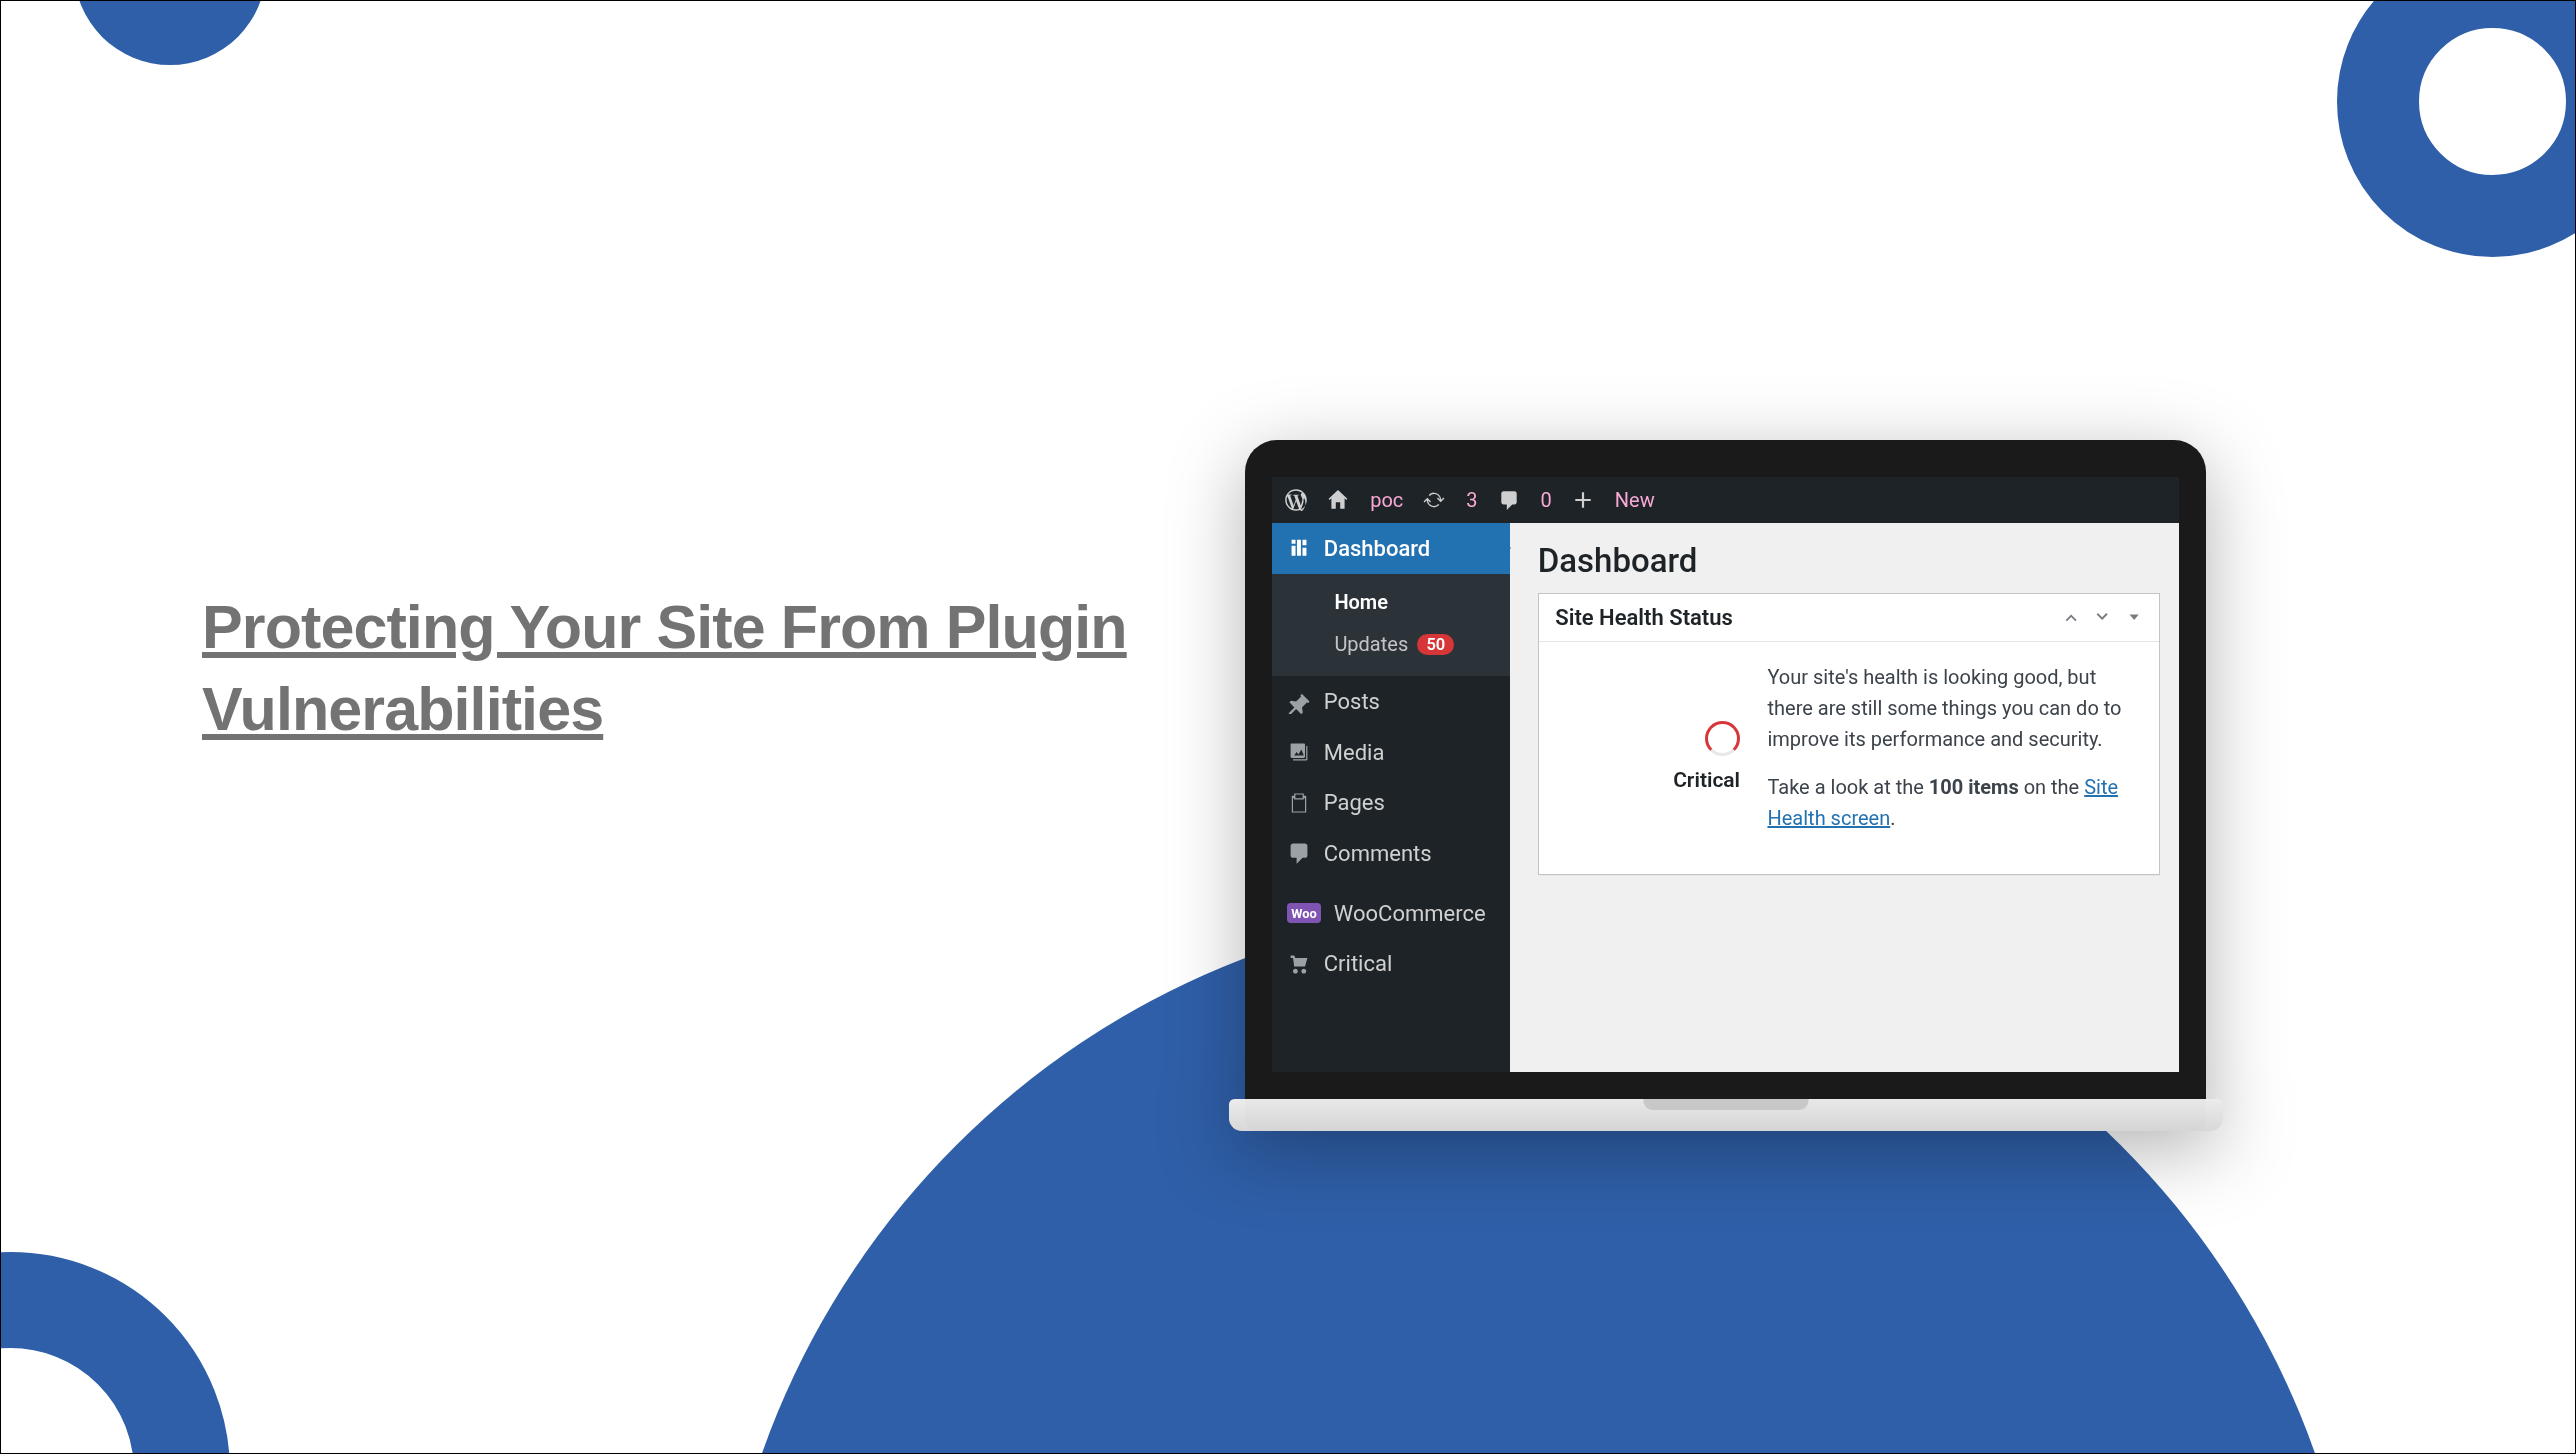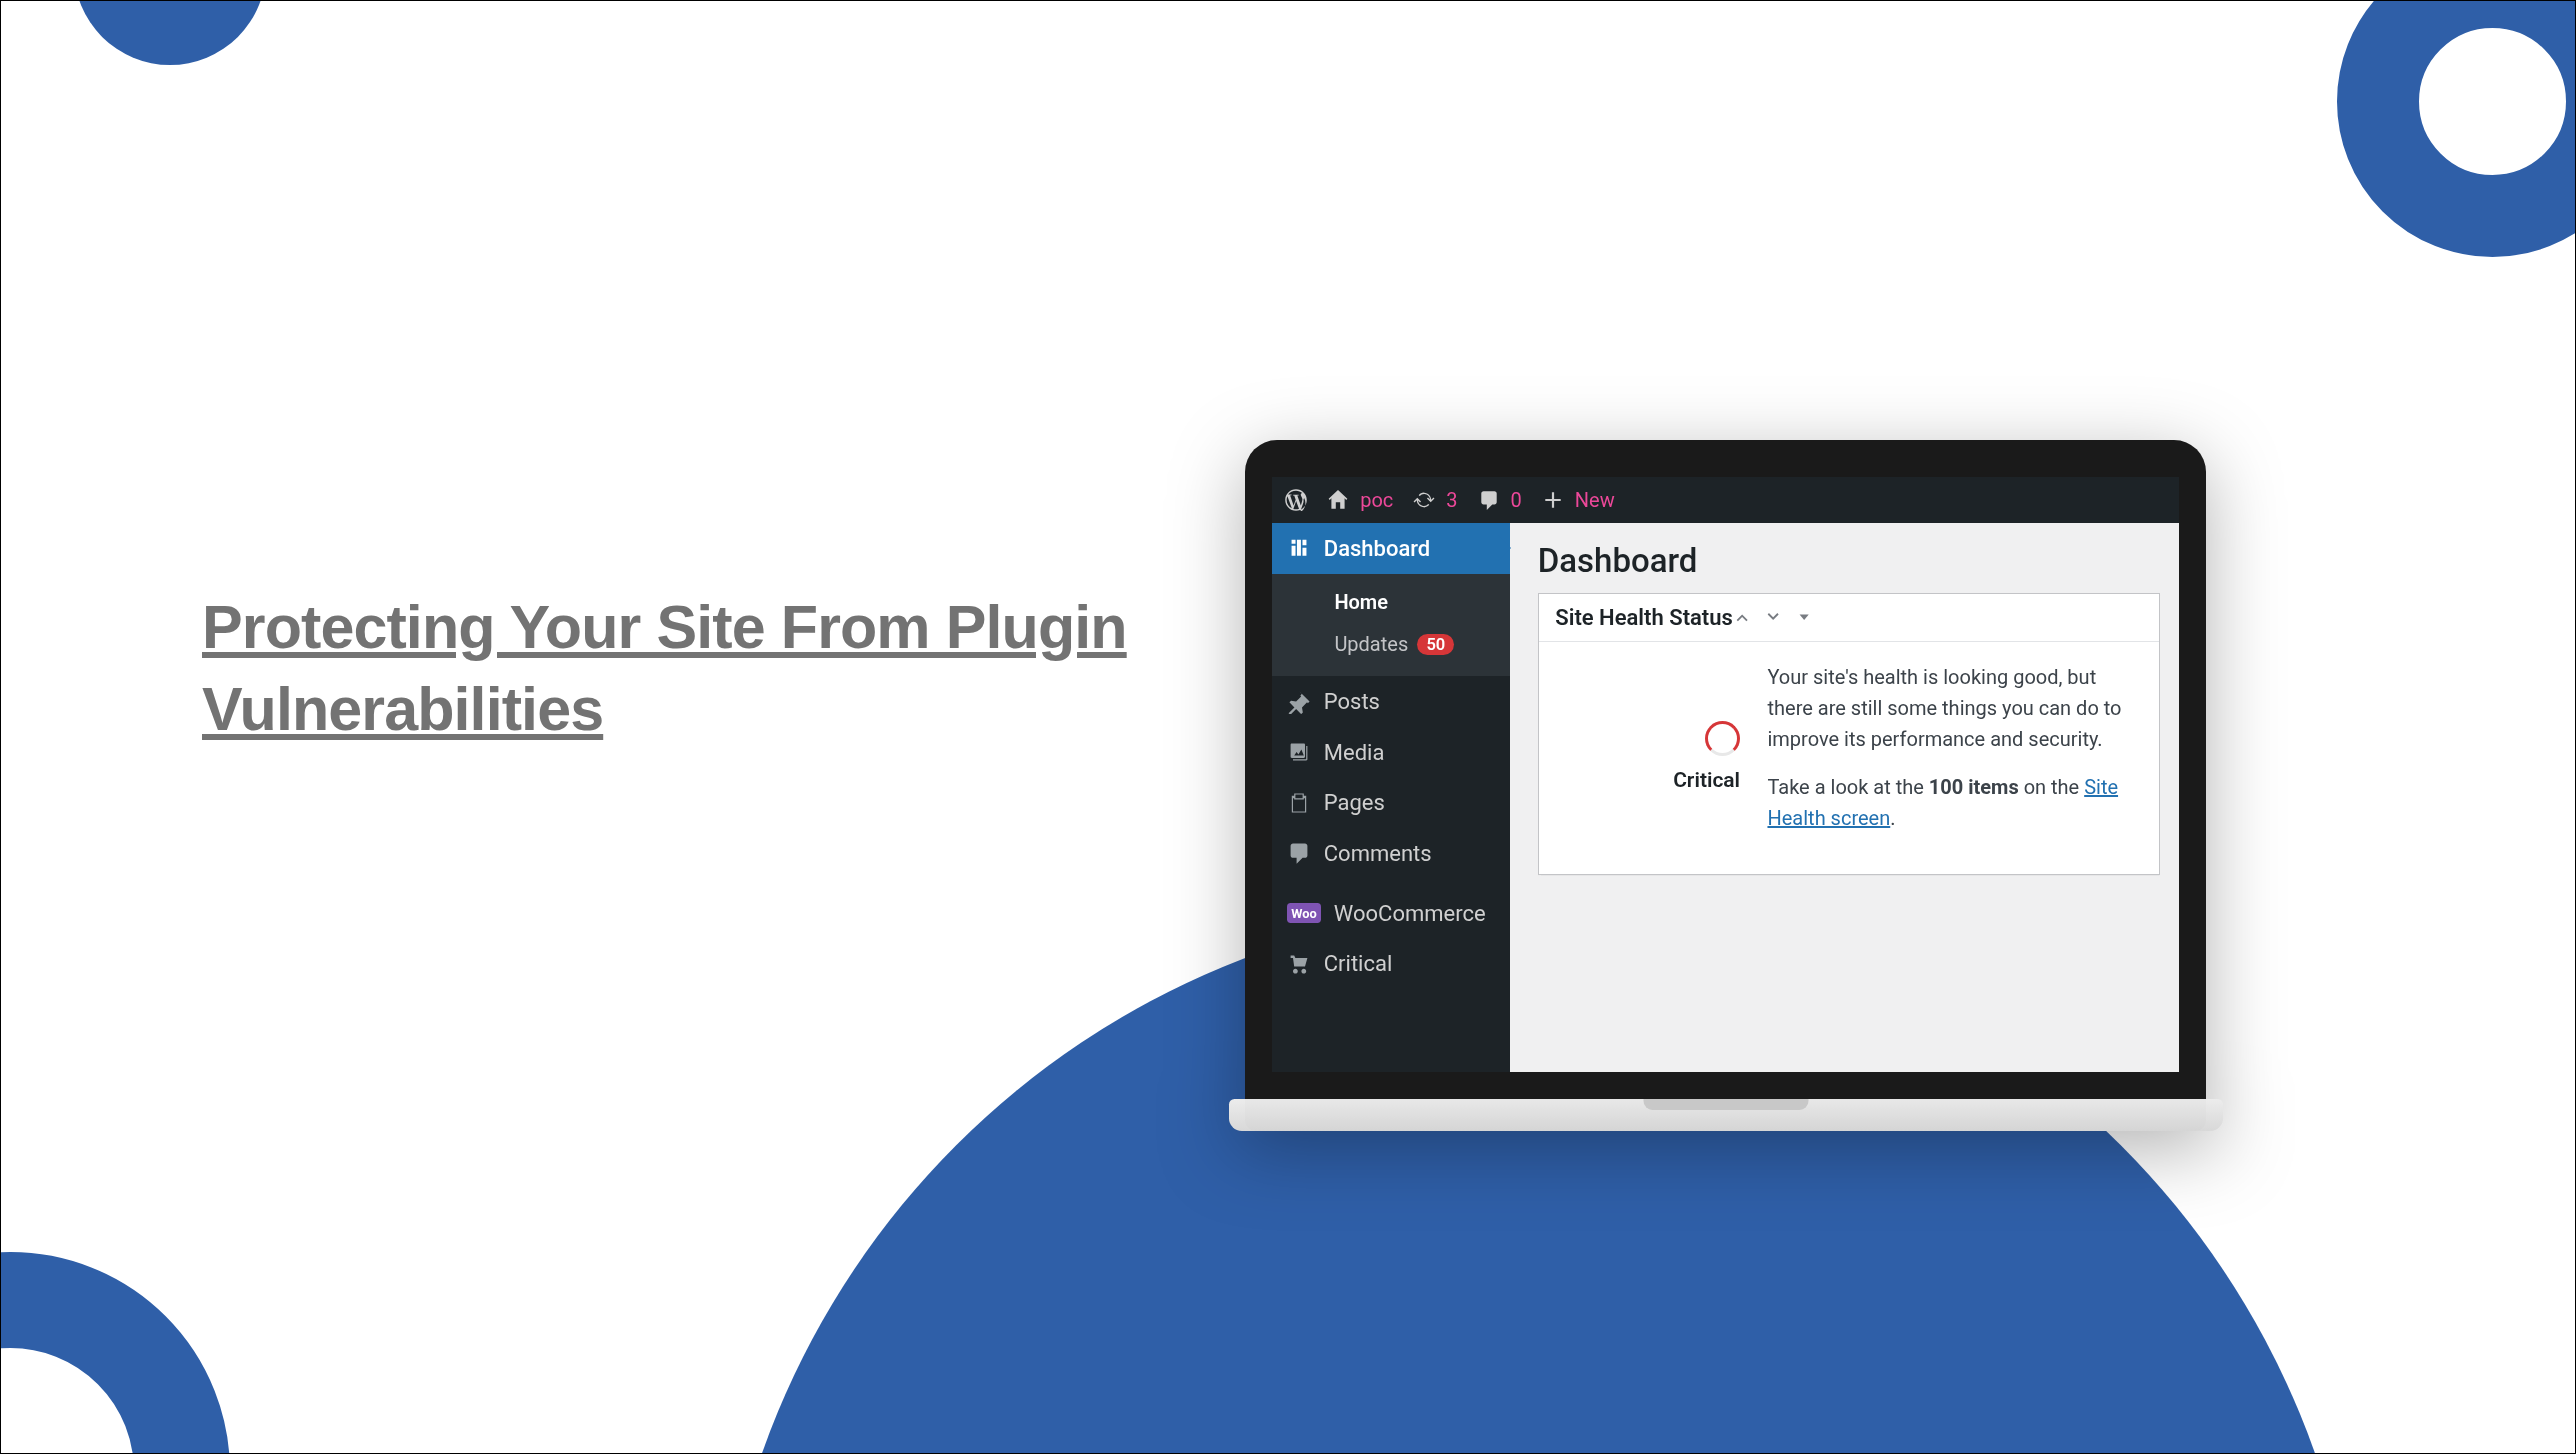--- a/index.html
+++ b/index.html
@@ -131,22 +131,22 @@
     background: #1d2327;
     display: flex;
     align-items: center;
     padding: 0 12.8px;
     gap: 20px;
     color: #e0e0e0;
   }
   .adminbar .ab-item {
     display: flex;
     align-items: center;
-    gap: 11px;
-    color: #ec4899;
+    gap: 21px;
+    color: #f9a8d4;
     cursor: pointer;
     font-size: 20px;
   }
   .adminbar svg { width: 22px; height: 22px; fill: #cfcfcf; }
 
   .wp-body {
     display: flex;
     flex: 1;
     min-height: 0;
   }
@@ -238,21 +238,21 @@
     padding-bottom: 12.8px;
   }
   .postbox {
     background: #fff;
     border: 0.9px solid #c3c4c7;
     box-shadow: 0 0.9px 0.9px rgba(0,0,0,0.04);
   }
   .postbox-header {
     display: flex;
     align-items: center;
-    justify-content: flex-start;
+    justify-content: space-between;
     border-bottom: 0.9px solid #e2e4e7;
     padding: 11px 16.5px;
   }
   .postbox-header h2 {
     font-size: 22px;
     font-weight: 600;
     color: #1d2327;
   }
   .postbox-actions {
     display: flex;

